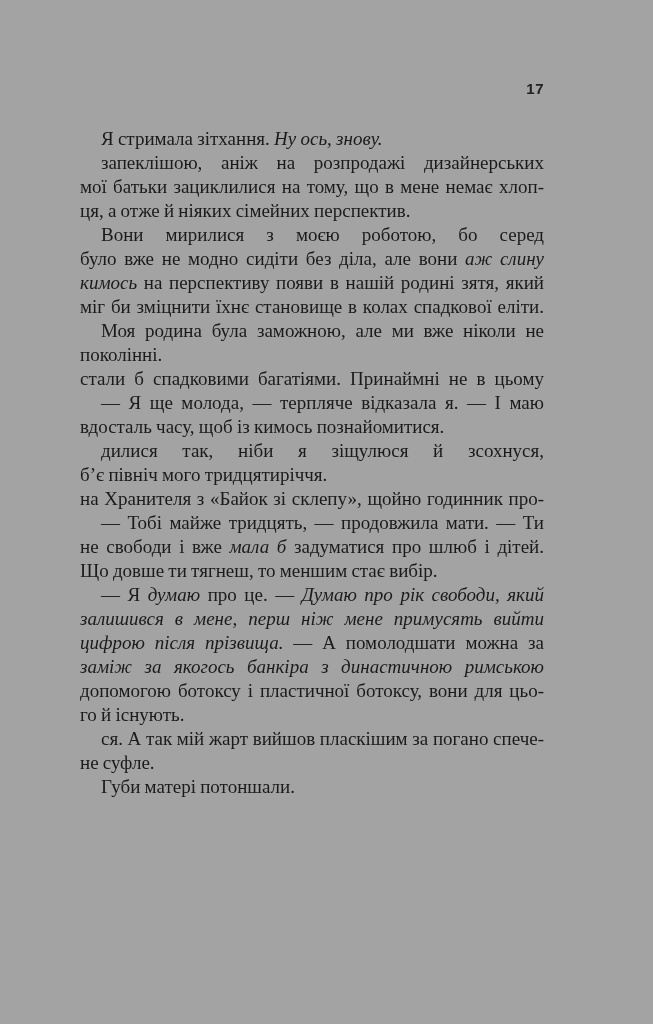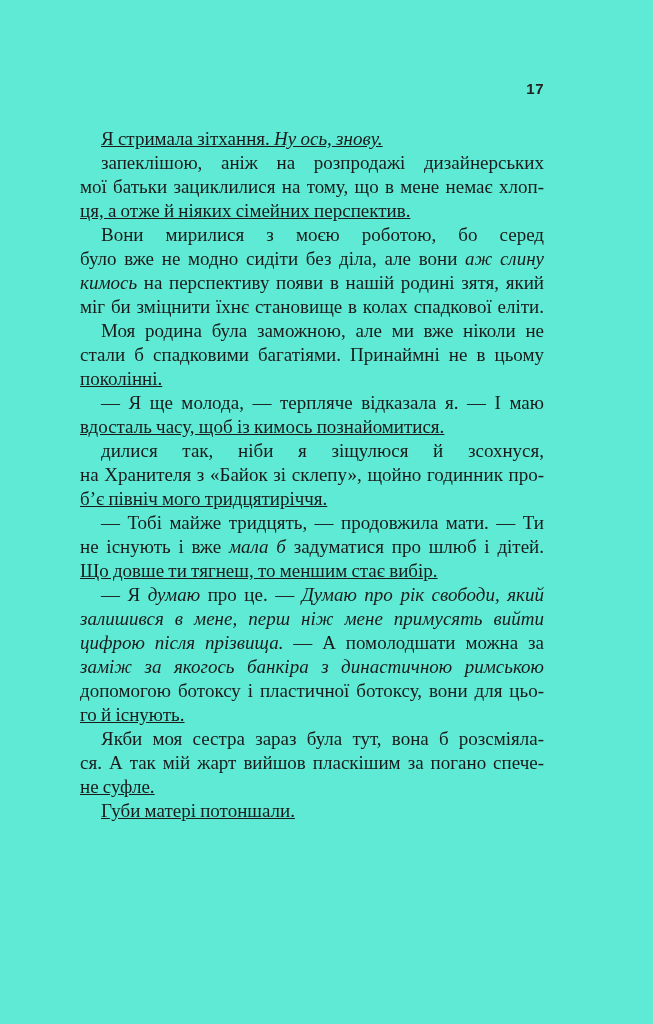--- a/index.html
+++ b/index.html
@@ -11,21 +11,21 @@
     width: 653px;
     height: 1024px;
     position: relative;
     overflow: hidden;
     font-family: "Liberation Serif", "DejaVu Serif", serif;
     color: #1b1b1b;
   }
   .page {
     position: absolute;
     inset: 0;
-    background: #5eead4;
+    background: #a3a3a3;
   }
   .page-number {
     position: absolute;
     top: 80px;
     left: 80px;
     width: 464px;
     text-align: right;
     font-family: "Liberation Sans", sans-serif;
     font-size: 15px;
     font-weight: 600;
@@ -47,21 +47,20 @@
   }
   .line {
     text-align: justify;
     text-align-last: justify;
     height: 24px;
     overflow: hidden;
   }
   .line.ragged {
     text-align: right;
     text-align-last: left;
-    text-decoration: underline;
   }
   .para .line:first-child {
     text-indent: 21px;
   }
   .run.it {
     font-style: italic;
   }
 </style>
 </head>
 <body>
@@ -78,47 +77,46 @@
         <div class="line ragged"><span class="run">ця, а отже й ніяких сімейних перспектив.</span></div>
       </div>
       <div class="para">
         <div class="line"><span class="run">Вони мирилися з моєю роботою, бо серед спадкоємиць</span></div>
         <div class="line"><span class="run">було вже не модно сидіти без діла, але вони </span><span class="run it">аж слину</span></div>
         <div class="line"><span class="run it">кимось </span><span class="run">на перспективу появи в нашій родині зятя, який</span></div>
         <div class="line"><span class="run">міг би зміцнити їхнє становище в колах спадкової еліти.</span></div>
       </div>
       <div class="para">
         <div class="line"><span class="run">Моя родина була заможною, але ми вже ніколи не</span></div>
+        <div class="line ragged"><span class="run">поколінні.</span></div>
         <div class="line"><span class="run">стали б спадковими багатіями. Принаймні не в цьому</span></div>
-        <div class="line ragged"><span class="run">поколінні.</span></div>
       </div>
       <div class="para">
         <div class="line"><span class="run">— Я ще молода, — терпляче відказала я. — І маю</span></div>
         <div class="line ragged"><span class="run">вдосталь часу, щоб із кимось познайомитися.</span></div>
       </div>
       <div class="para">
         <div class="line"><span class="run">дилися так, ніби я зіщулюся й зсохнуся, перекинувшись</span></div>
+        <div class="line ragged"><span class="run">б’є північ мого тридцятиріччя.</span></div>
         <div class="line"><span class="run">на Хранителя з «Байок зі склепу», щойно годинник про-</span></div>
-        <div class="line ragged"><span class="run">б’є північ мого тридцятиріччя.</span></div>
       </div>
       <div class="para">
         <div class="line"><span class="run">— Тобі майже тридцять, — продовжила мати. — Ти</span></div>
-        <div class="line"><span class="run">не існують і вже </span><span class="run it">мала б </span><span class="run">задуматися про шлюб і дітей.</span></div>
+        <div class="line"><span class="run">не свободи і вже </span><span class="run it">мала б </span><span class="run">задуматися про шлюб і дітей.</span></div>
         <div class="line ragged"><span class="run">Що довше ти тягнеш, то меншим стає вибір.</span></div>
       </div>
       <div class="para">
         <div class="line"><span class="run">— Я </span><span class="run it">думаю</span><span class="run"> про це. — </span><span class="run it">Думаю про рік свободи, який</span></div>
         <div class="line"><span class="run it">залишився в мене, перш ніж мене примусять вийти</span></div>
         <div class="line"><span class="run it">цифрою після прізвища.</span><span class="run"> — А помолодшати можна за</span></div>
         <div class="line"><span class="run it">заміж за якогось банкіра з династичною римською</span></div>
         <div class="line"><span class="run">допомогою ботоксу і пластичної ботоксу, вони для цьо-</span></div>
         <div class="line ragged"><span class="run">го й існують.</span></div>
       </div>
       <div class="para">
-        <div class="line"><span class="run">Якби моя сестра зараз була тут, вона б розсміяла-</span></div>
         <div class="line"><span class="run">ся. А так мій жарт вийшов пласкішим за погано спече-</span></div>
         <div class="line ragged"><span class="run">не суфле.</span></div>
       </div>
       <div class="para">
         <div class="line ragged"><span class="run">Губи матері потоншали.</span></div>
       </div>
     </div>
 </div>
 
 </body></html>

